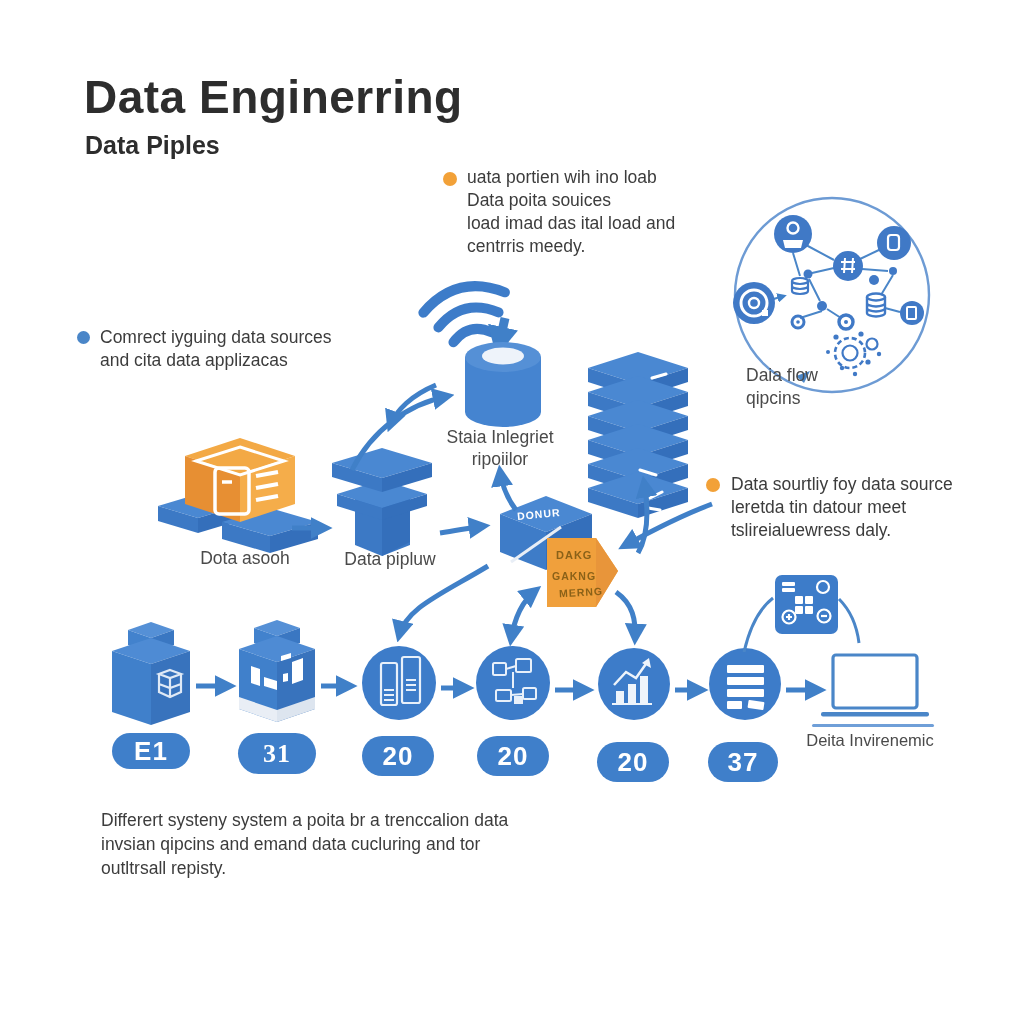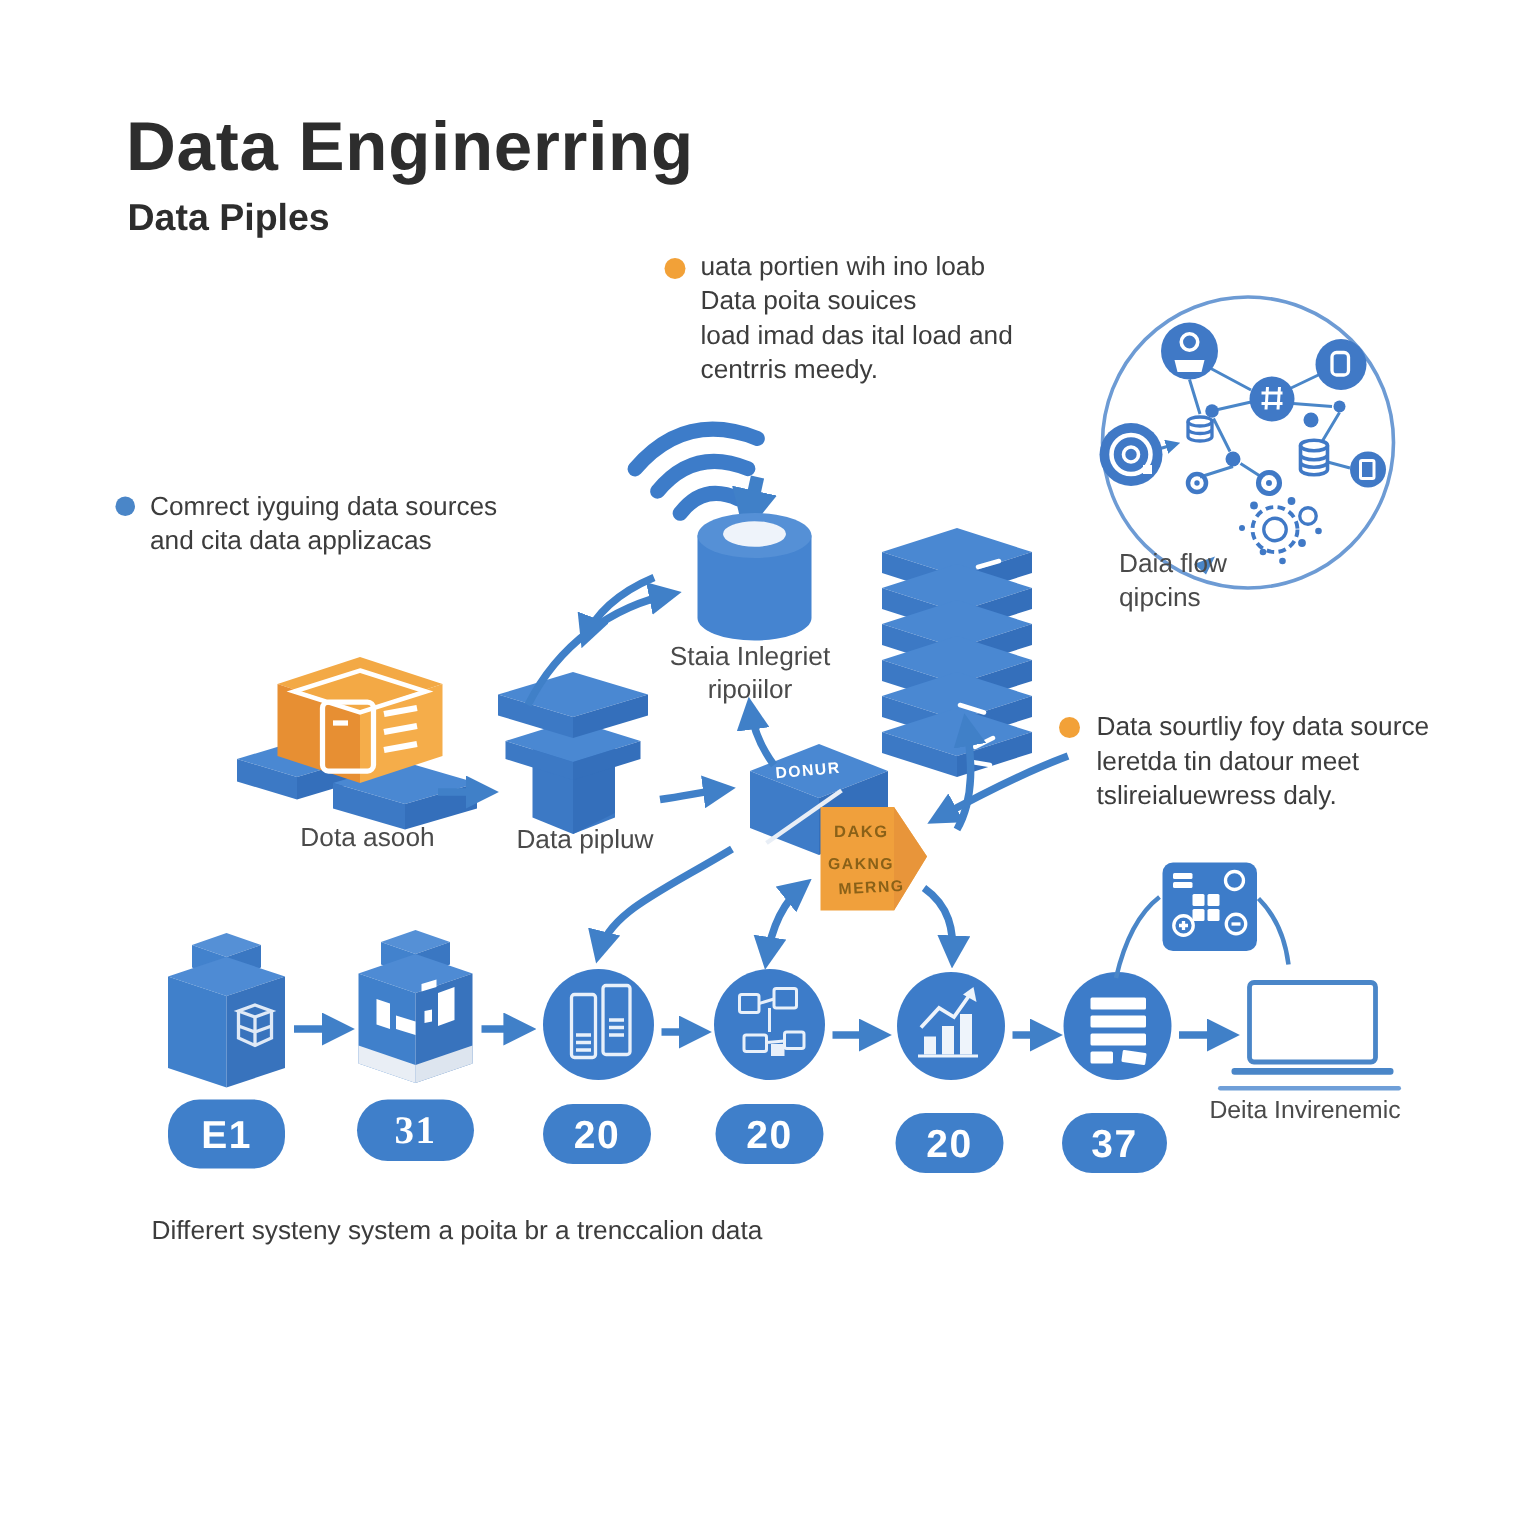--- a/index.html
+++ b/index.html
@@ -322,39 +322,41 @@
 
   <div class="abs bullet" style="left:706px;top:478px;background:#F2A138;"></div>
   <div class="abs note" style="left:731px;top:473px;width:245px;">
     <div>Data sourtliy foy data source</div>
     <div>leretda tin datour meet</div>
     <div>tslireialuewress daly.</div>
   </div>
 
   <div class="abs note" style="left:101px;top:808px;width:430px;line-height:24px;">
     <div>Differert systeny system a poita br a trenccalion data</div>
+    <div>invsian qipcins and emand data cucluring and tor</div>
+    <div>outltrsall repisty.</div>
   </div>
 
   <div class="abs lbl" style="left:746px;top:364px;line-height:23px;">
     <div>Daia flow</div>
     <div>qipcins</div>
   </div>
   <div class="abs lbl center" style="left:420px;top:426px;width:160px;line-height:22px;">
     <div>Staia Inlegriet</div>
     <div>ripoiilor</div>
   </div>
   <div class="abs lbl center" style="left:175px;top:548px;width:140px;">Dota asooh</div>
   <div class="abs lbl center" style="left:320px;top:549px;width:140px;">Data pipluw</div>
   <div class="abs lbl center" style="left:795px;top:731px;width:150px;font-size:16.5px;">Deita Invirenemic</div>
 
   <div class="hubtxt" style="left:517px;top:508px;font-size:10.5px;color:#fff;transform:rotate(-5deg);">DONUR</div>
   <div class="hubtxt" style="left:556px;top:549px;font-size:11px;color:#8a6118;">DAKG</div>
   <div class="hubtxt" style="left:552px;top:570px;font-size:10.5px;color:#8a6118;">GAKNG</div>
   <div class="hubtxt" style="left:559px;top:586px;font-size:10.5px;color:#8a6118;transform:rotate(-3deg);">MERNG</div>
 
-  <div class="pill" style="left:112px;top:733px;width:78px;height:46px;">E1</div>
+  <div class="pill" style="left:112px;top:733px;width:78px;height:36px;">E1</div>
   <div class="pill" style="left:238px;top:733px;width:78px;height:41px;font-family:Liberation Serif, serif;">31</div>
   <div class="pill" style="left:362px;top:736px;width:72px;height:40px;">20</div>
   <div class="pill" style="left:477px;top:736px;width:72px;height:40px;">20</div>
   <div class="pill" style="left:597px;top:742px;width:72px;height:40px;">20</div>
   <div class="pill" style="left:708px;top:742px;width:70px;height:40px;">37</div>
 
 </div>
 
 </body></html>

